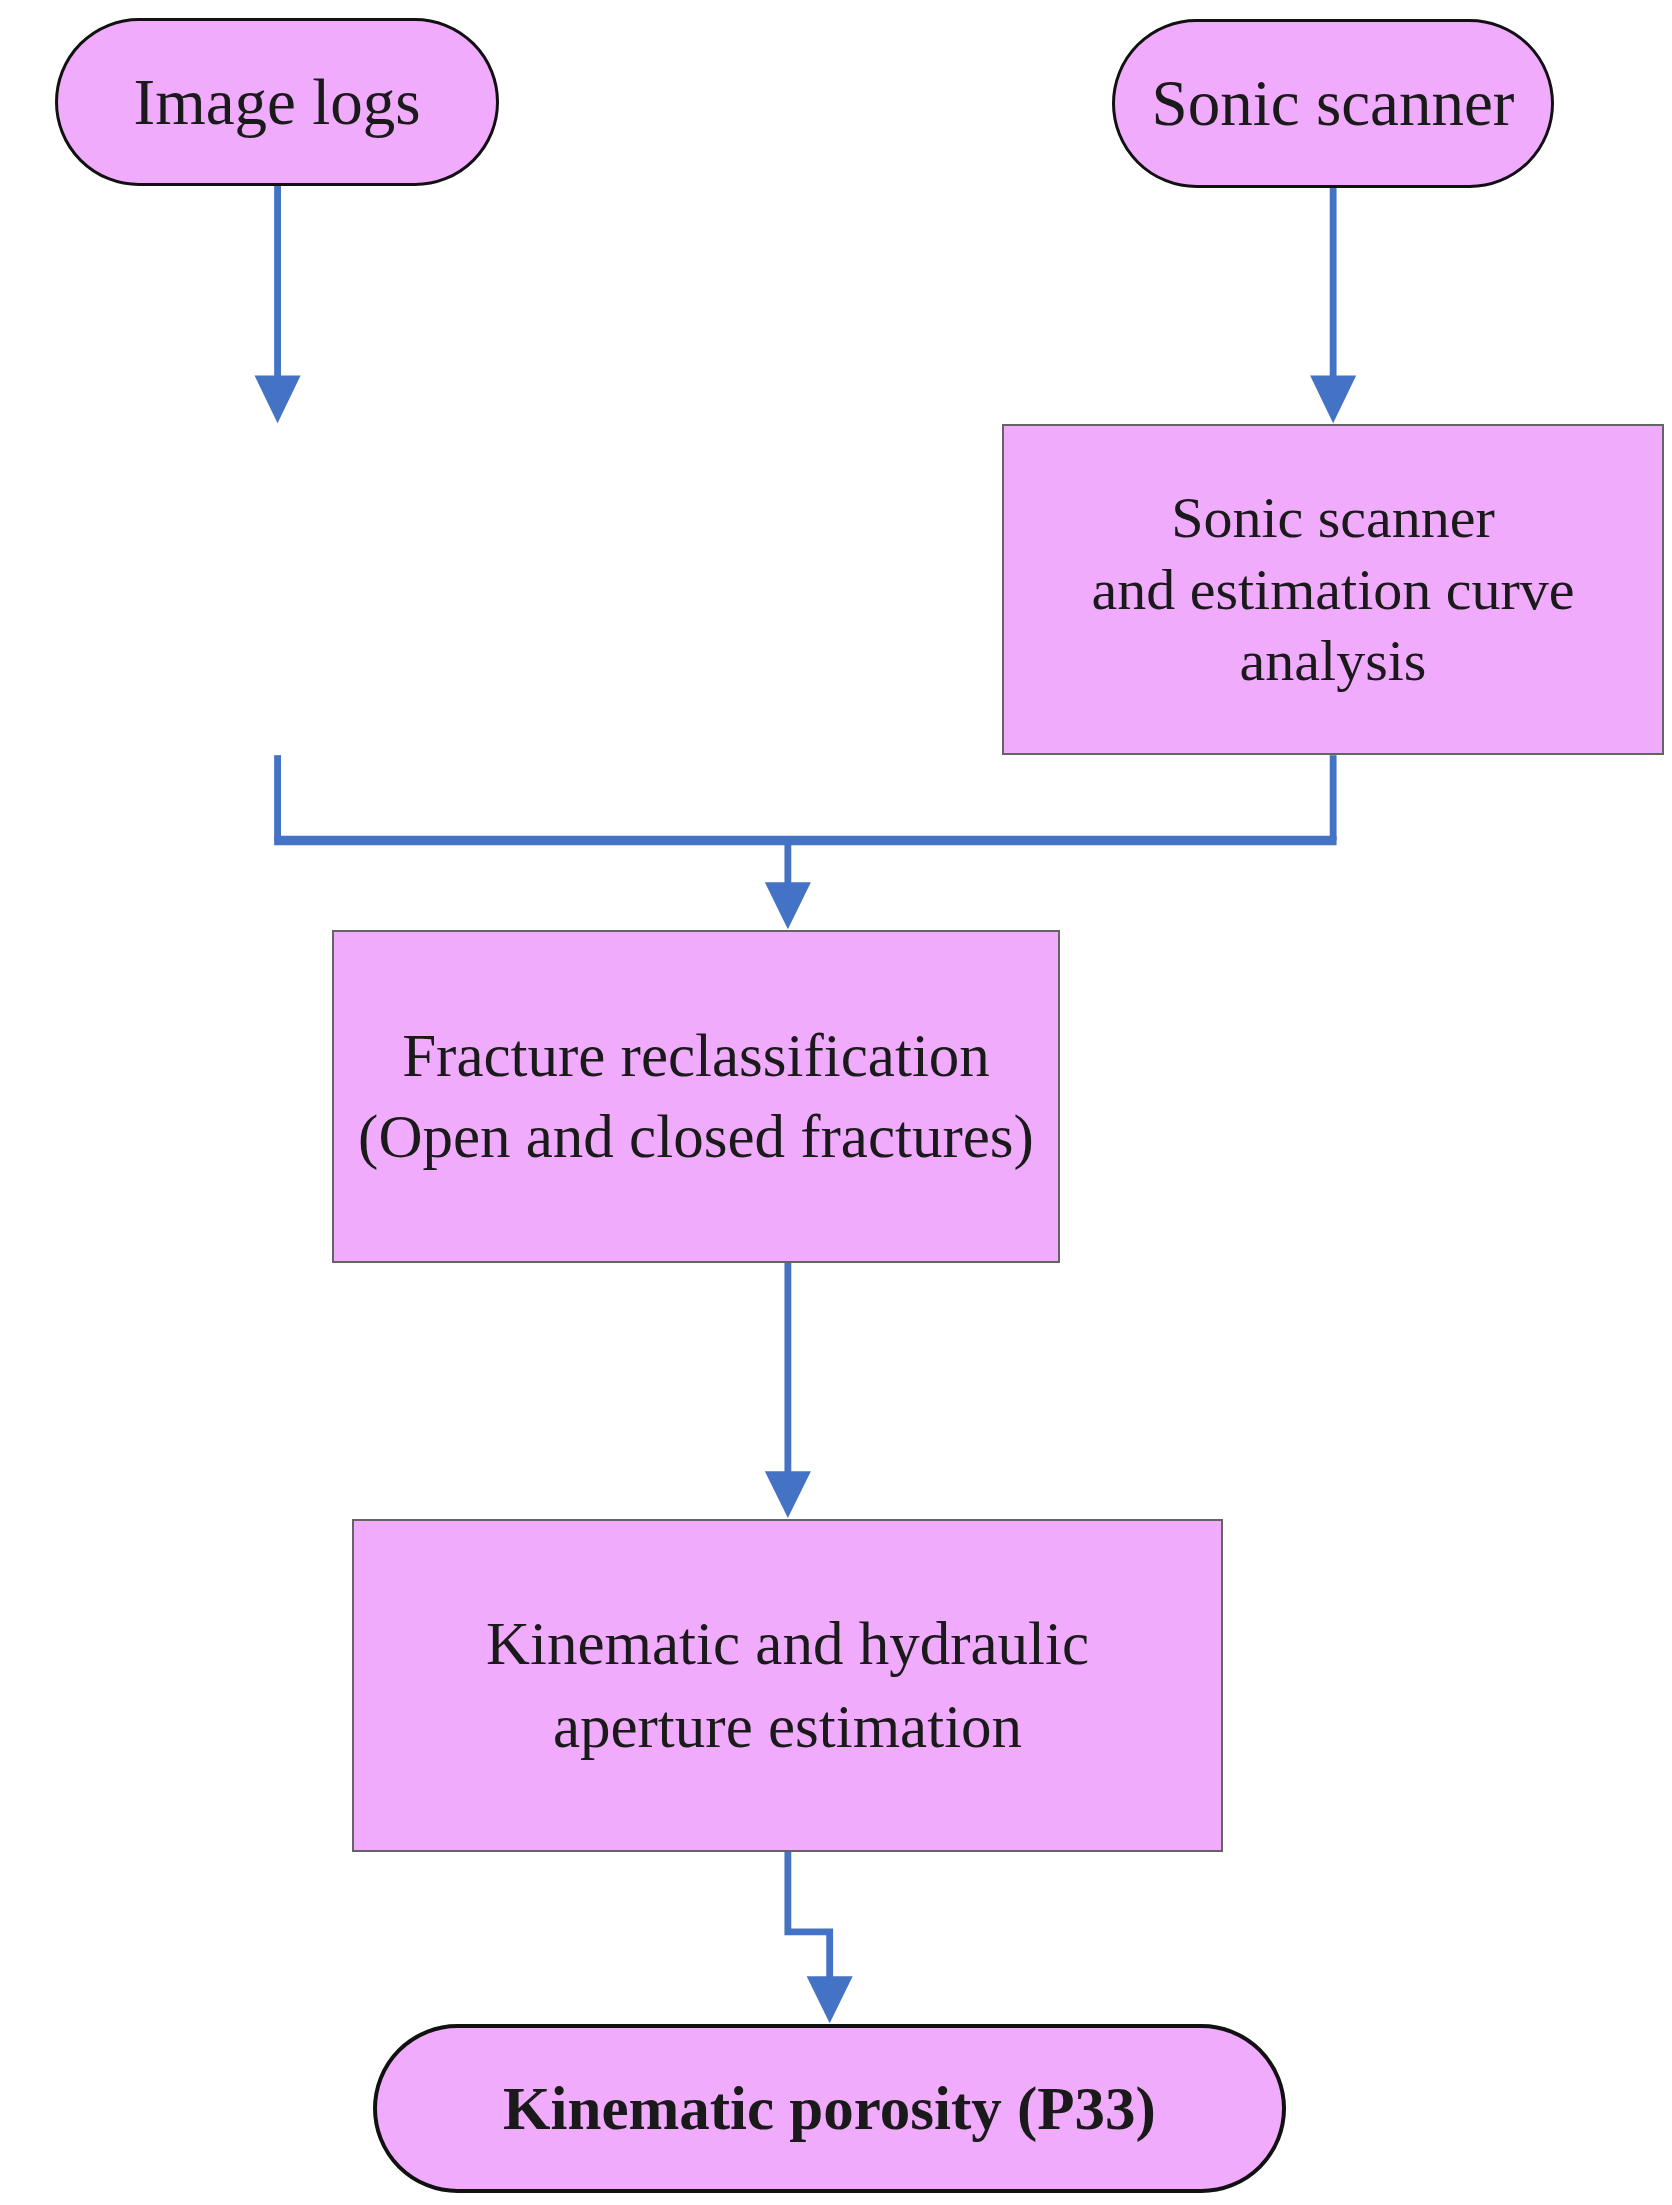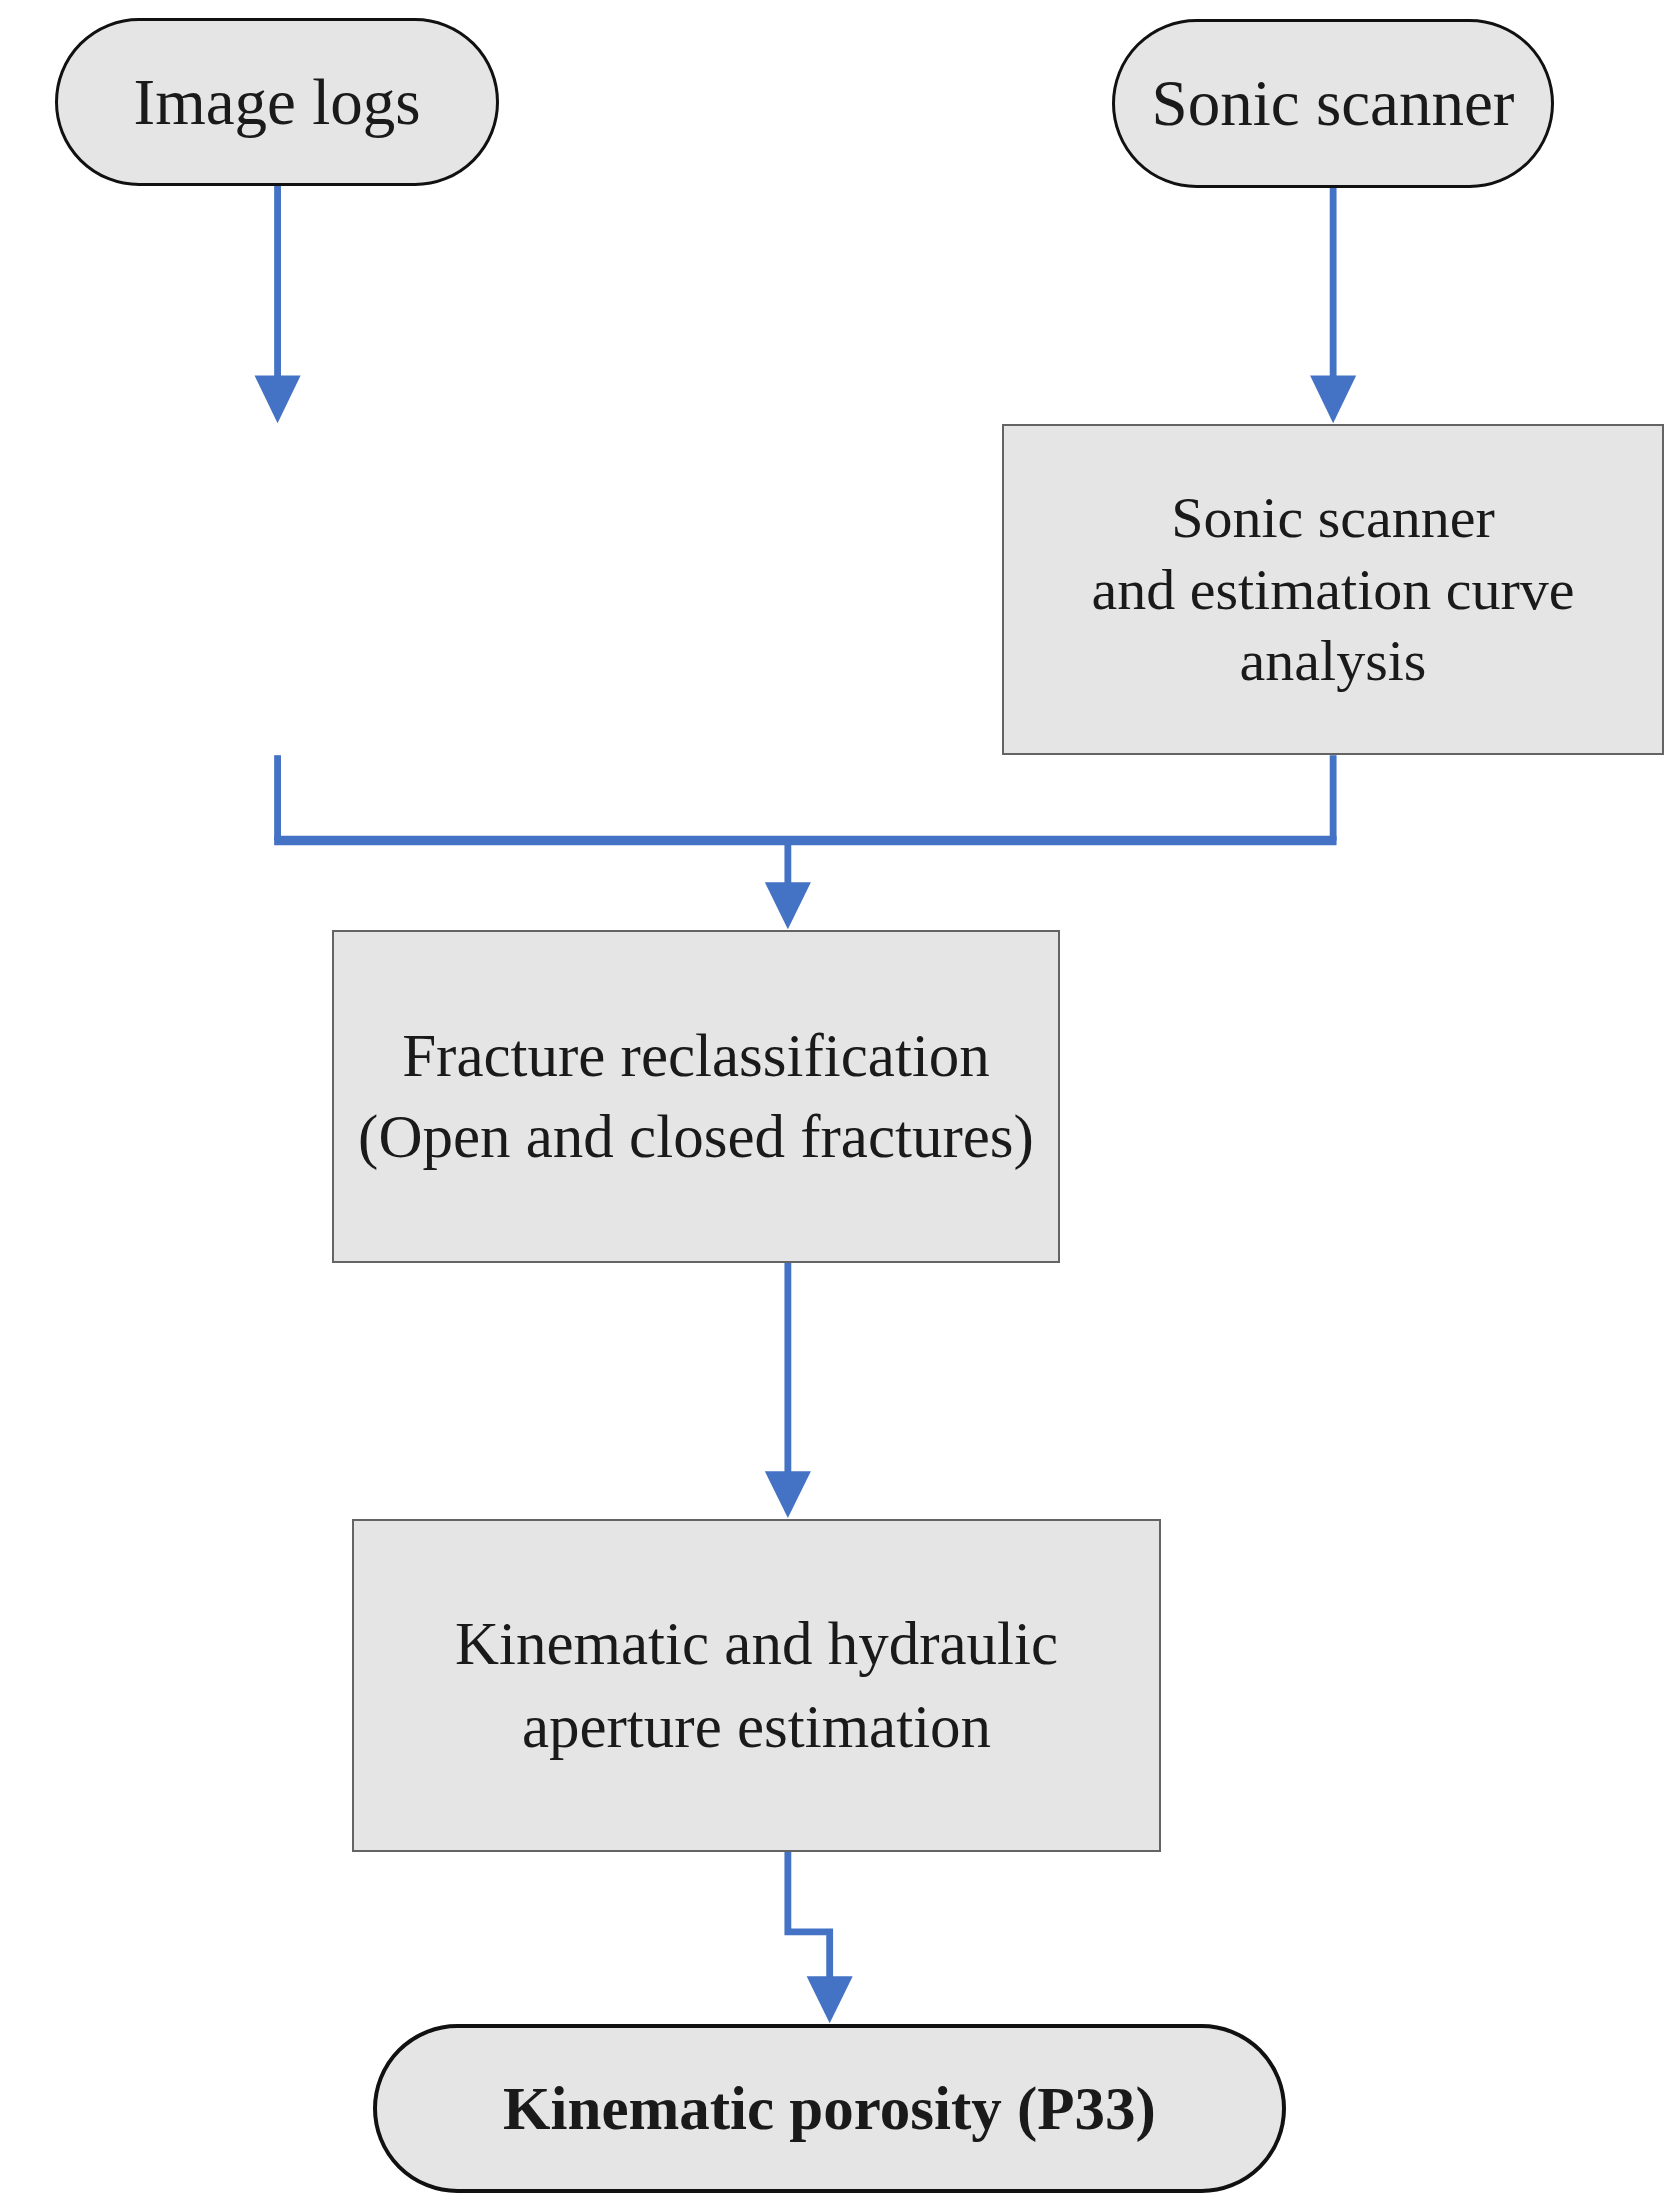--- a/index.html
+++ b/index.html
@@ -16,38 +16,38 @@
     color: var(--text, #1a1a1a);
     overflow: hidden;
   }
   .node {
     position: absolute;
     display: flex;
     flex-direction: column;
     align-items: center;
     justify-content: center;
     text-align: center;
-    background: #e5e5e5;
+    background: #f0abfc;
     box-sizing: border-box;
   }
   .stadium {
     border: 3.4px solid var(--stadium-border, #111111);
     border-radius: 102px;
   }
   .rect {
     border: 2.6px solid var(--rect-border, #646464);
   }
   .node .line { display: block; }
 
   #n-image-logs       { left: 55px;   top: 18px;   width: 444px;  height: 168px; font-size: 65px; }
   #n-sonic-scanner    { left: 1112px; top: 19px;   width: 442px;  height: 169px; font-size: 65px; }
   #n-fracture-char    { left: 16px;   top: 424px;  width: 522px;  height: 331px; font-size: 58px; line-height: 1.32; }
   #n-sonic-processing { left: 1002px; top: 424px;  width: 662px;  height: 331px; font-size: 58px; line-height: 1.24; }
   #n-reclassification { left: 332px;  top: 930px; width: 728px; height: 333px; font-size: 61px; line-height: 1.32; }
-  #n-aperture         { left: 352px;  top: 1519px; width: 809px; height: 333px; font-size: 61px; line-height: 1.35; }
+  #n-aperture         { left: 352px;  top: 1519px; width: 871px; height: 333px; font-size: 61px; line-height: 1.35; }
   #n-porosity         { left: 373px;  top: 2024px; width: 913px; height: 169px; font-size: 61px; font-weight: bold; border-width: 4.3px; }
 
   svg.connectors {
     position: absolute;
     left: 0; top: 0;
     width: 1673px;
     height: 2205px;
     pointer-events: none;
   }
   svg.connectors .wire {

